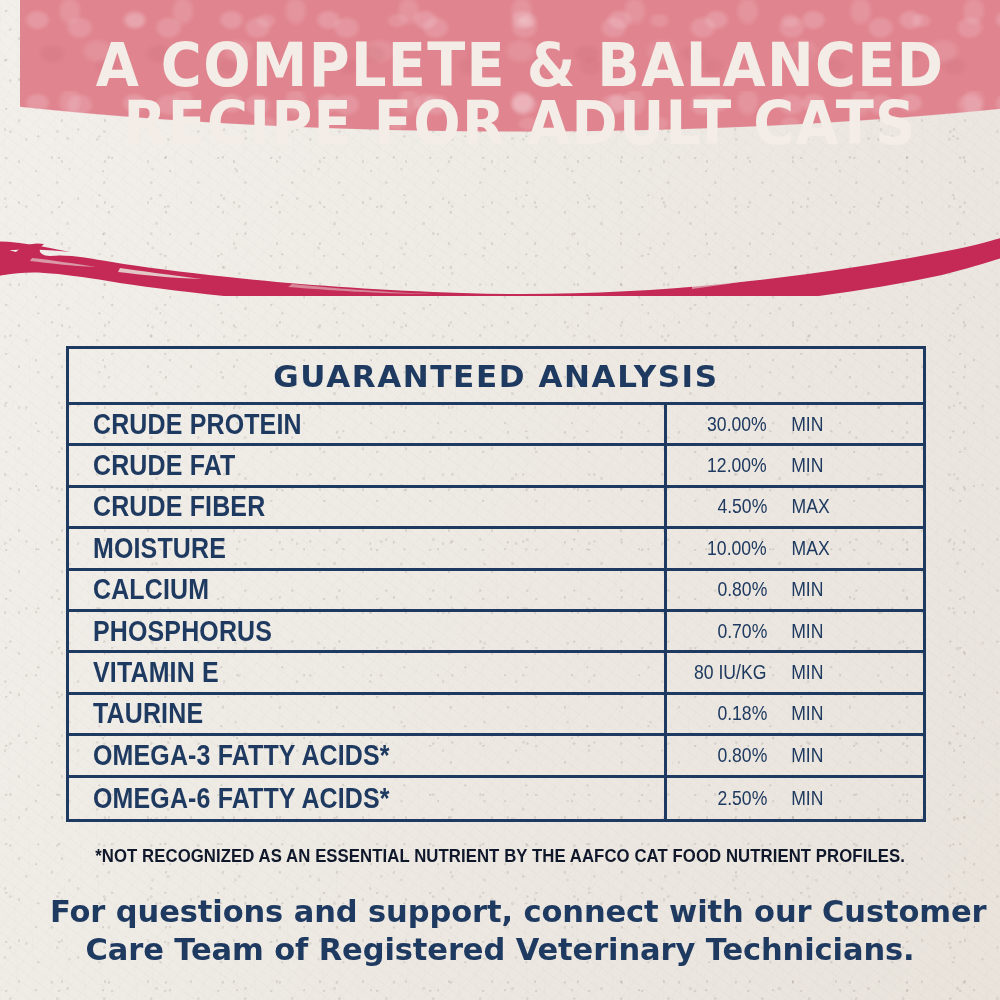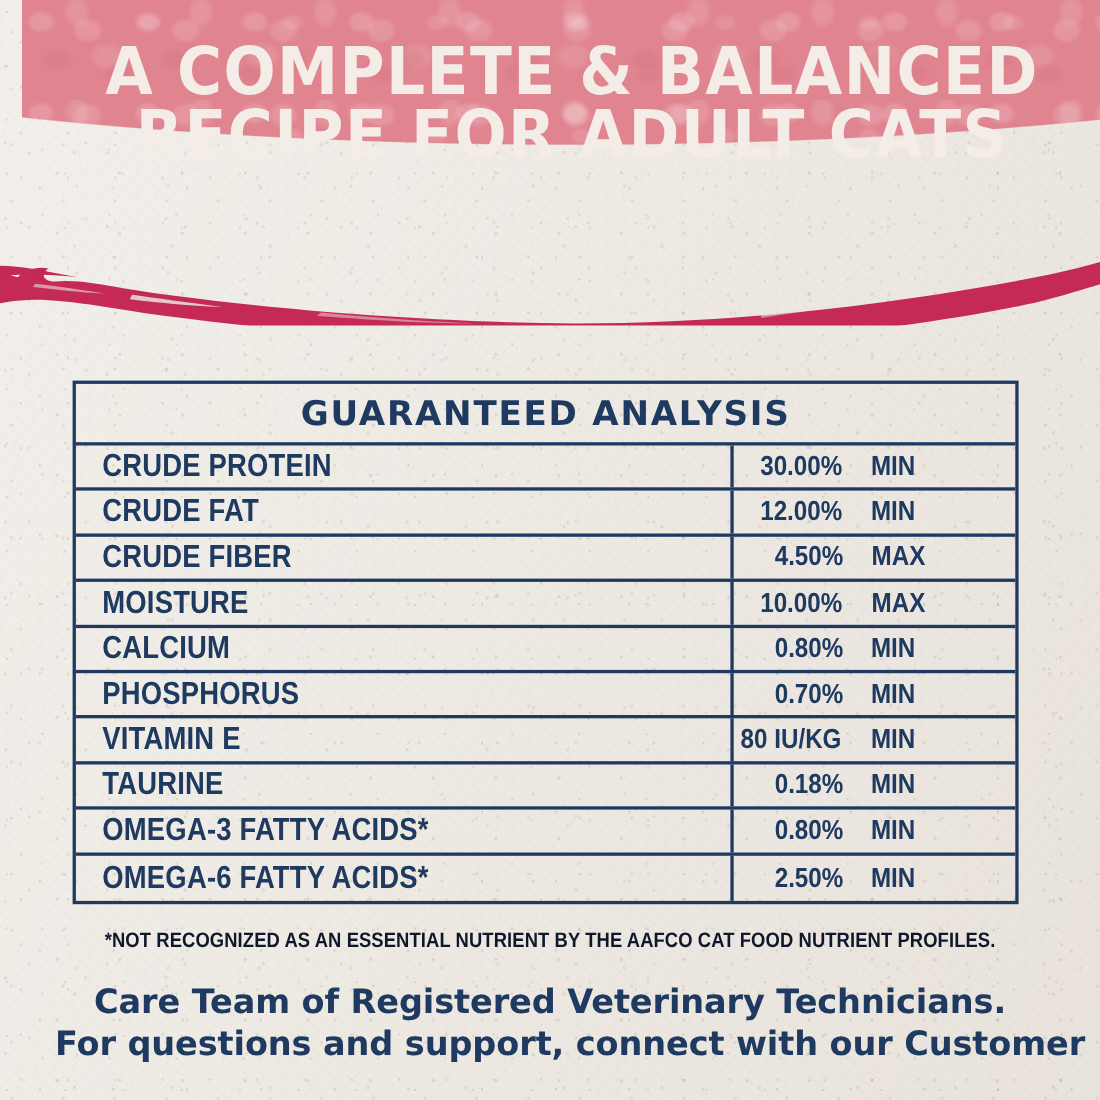--- a/index.html
+++ b/index.html
@@ -152,22 +152,22 @@
     transform-origin: left center;
     text-transform: uppercase;
     white-space: nowrap;
   }
   .ga-nutrient span { display: inline-block; transform: scaleX(0.86); transform-origin: left center; }
   .ga-amount {
     flex: 1 1 auto;
     display: flex;
     align-items: center;
     font-family: "Liberation Sans Narrow", "Liberation Sans", sans-serif;
-    font-weight: bold;
-    font-size: 25px;
+    font-weight: normal;
+    font-size: 20px;
     white-space: nowrap;
   }
   .ga-value {
     flex: 0 0 110px;
     text-align: right;
     padding-right: 6px;
     box-sizing: border-box;
   }
   .ga-value span, .ga-qualifier span { display: inline-block; transform: scaleX(0.88); }
   .ga-qualifier {
@@ -343,17 +343,17 @@
         <div class="ga-qualifier"><span>MIN</span></div>
       </div>
     </div>
   </div>
 
   <div class="footnote">
     <span>*NOT RECOGNIZED AS AN ESSENTIAL NUTRIENT BY THE AAFCO CAT FOOD NUTRIENT PROFILES.</span>
   </div>
 
   <div class="support-note">
+    <span class="line">For questions and support, connect with our Customer</span>
     <span class="line">Care Team of Registered Veterinary Technicians.</span>
-    <span class="line">For questions and support, connect with our Customer</span>
   </div>
 
 </div>
 
 </body></html>

